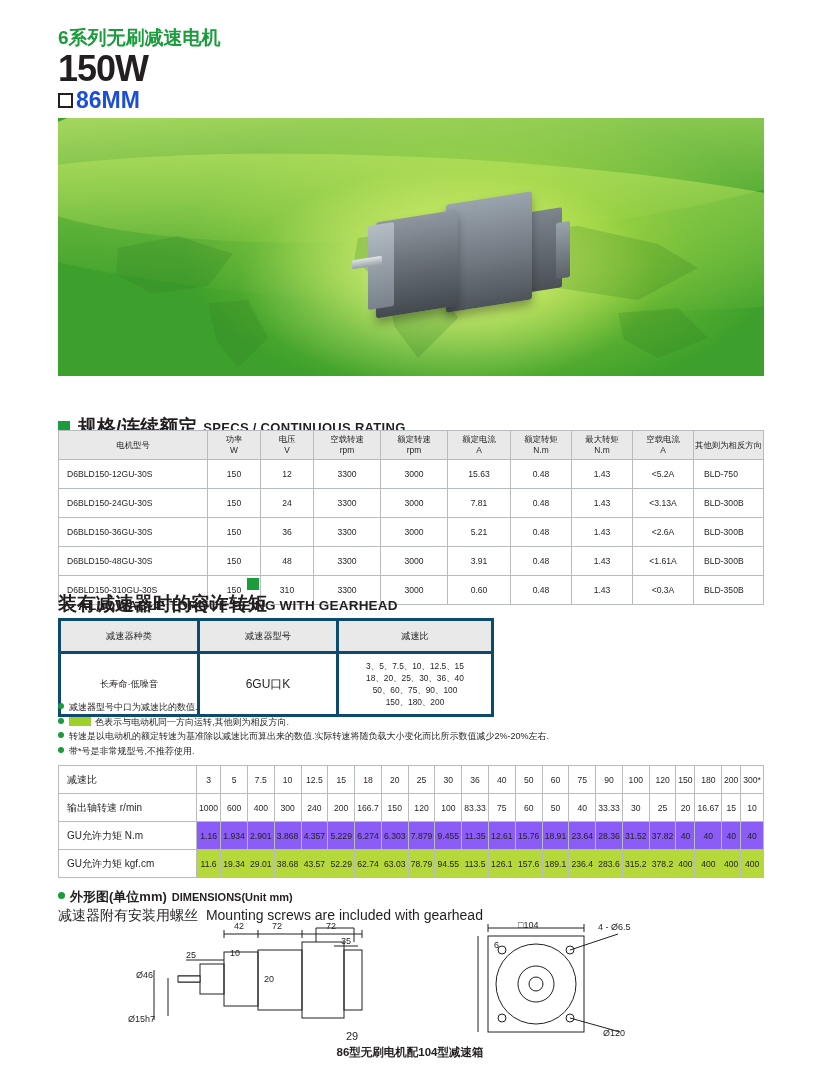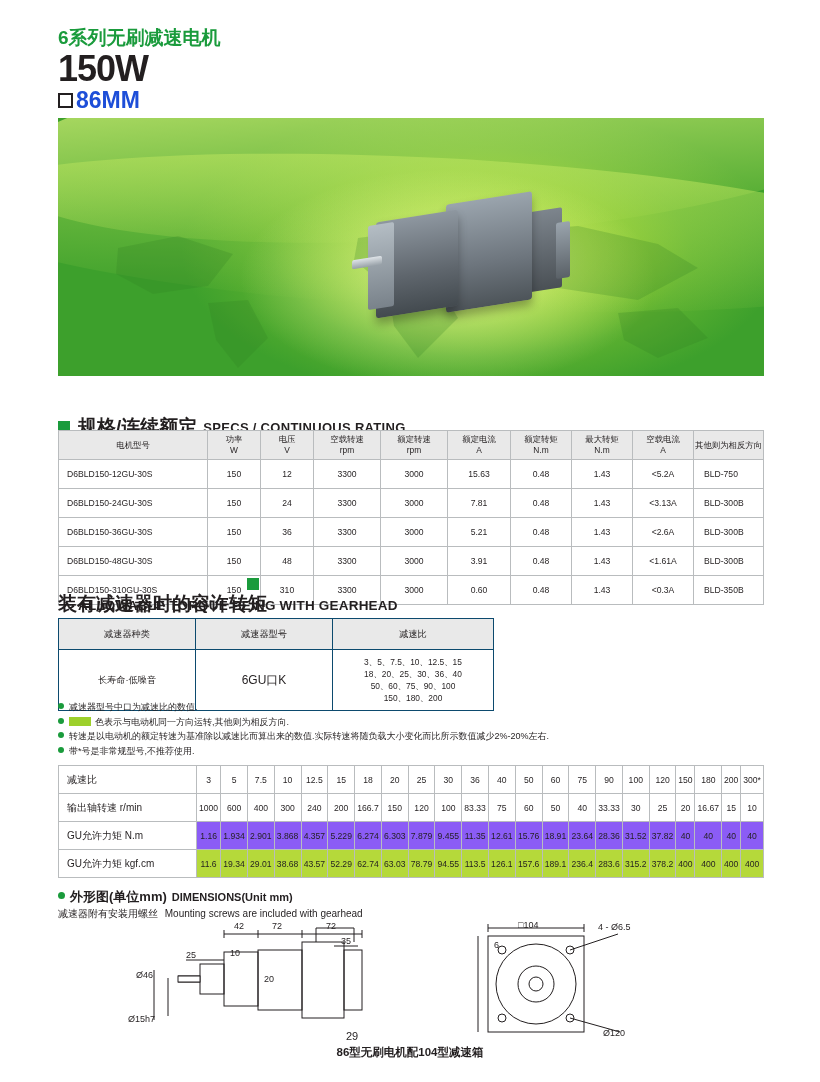--- a/index.html
+++ b/index.html
@@ -157,21 +157,21 @@
   }
   .spec-table td.model{ text-align:left; padding-left:8px; }
   .spec-table td.drv{ text-align:left; padding-left:10px; }
 
   
   .gear-table{
     position:absolute; left:58px; top:618px; width:436px;
     font-size:9.2px;
   }
   .gear-table th,.gear-table td{
-    border:1px solid #0c4a6e;
+    border:3px solid #0c4a6e;
     text-align:center;
     padding:4px 2px;
     font-weight:normal;
     color:#231f20;
   }
   .gear-table thead th{ background:#e9e9e9; height:22px; font-size:9.2px;}
   .gear-table td.type{ height:52px; }
   .gear-table td.ratio-list{ font-size:8.4px; line-height:12px; text-align:center;}
 
   .notes{
@@ -206,21 +206,21 @@
   }
   .ratio-table tr.head td{ background:#ffffff; }
   .ratio-table tr.torque td.val{ background:#8b5cf6; }
   .ratio-table tr.torque2 td.val{ background:#b5d93a; }
 
   
   .dim-head{ position:absolute; left:58px; top:888px; display:flex; align-items:baseline; }
   .dim-head .dot{ width:7px;height:7px;border-radius:50%;background:#1a9b3c;margin-right:5px; position:relative; top:-2px;}
   .dim-head .cn{ font-size:13px; font-weight:bold; }
   .dim-head .en{ font-size:11px; font-weight:bold; margin-left:5px;}
-  .dim-sub{ position:absolute; left:58px; top:907px; font-size:10px; }
+  .dim-sub{ position:absolute; left:58px; top:907px; font-size:14px; }
 
   .drawing{ position:absolute; left:58px; top:920px; width:706px; height:130px; }
   .caption{
     position:absolute; left:0; top:1045px; width:820px; text-align:center;
     font-size:11.5px; font-weight:bold;
   }
   .pageno{
     position:absolute; left:0; top:1030px; width:704px; text-align:center;
     font-size:11px;
   }

